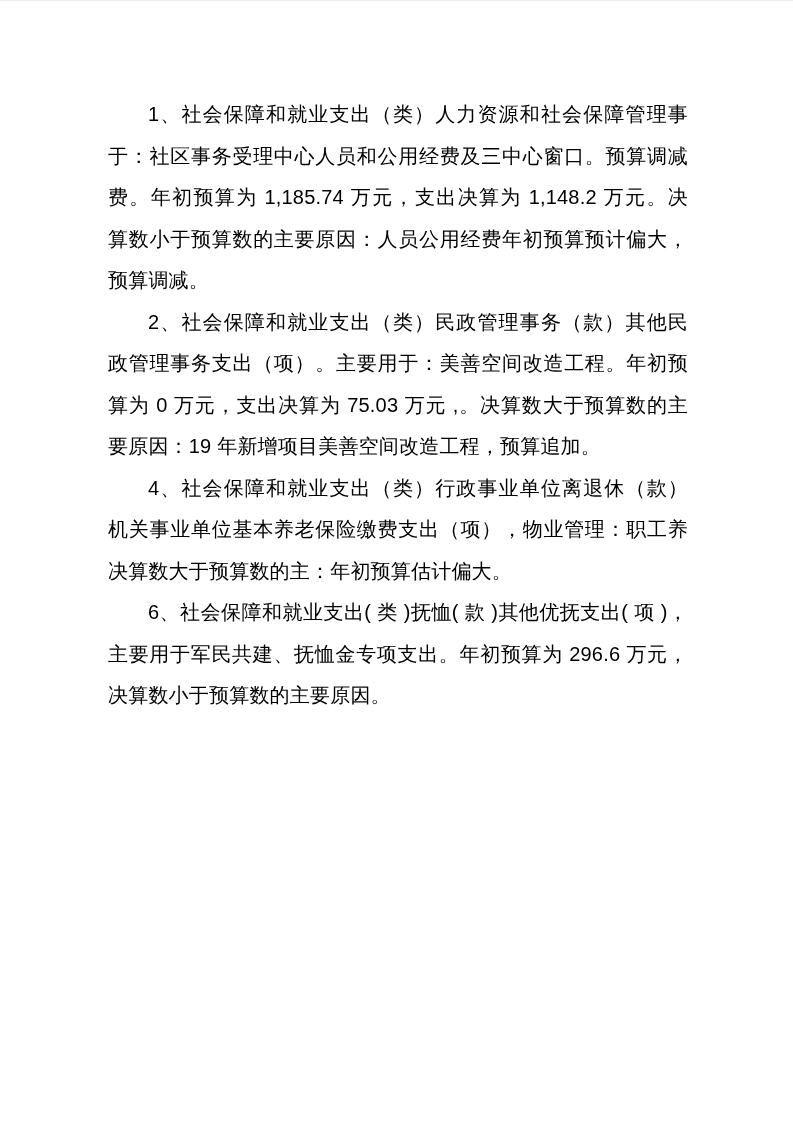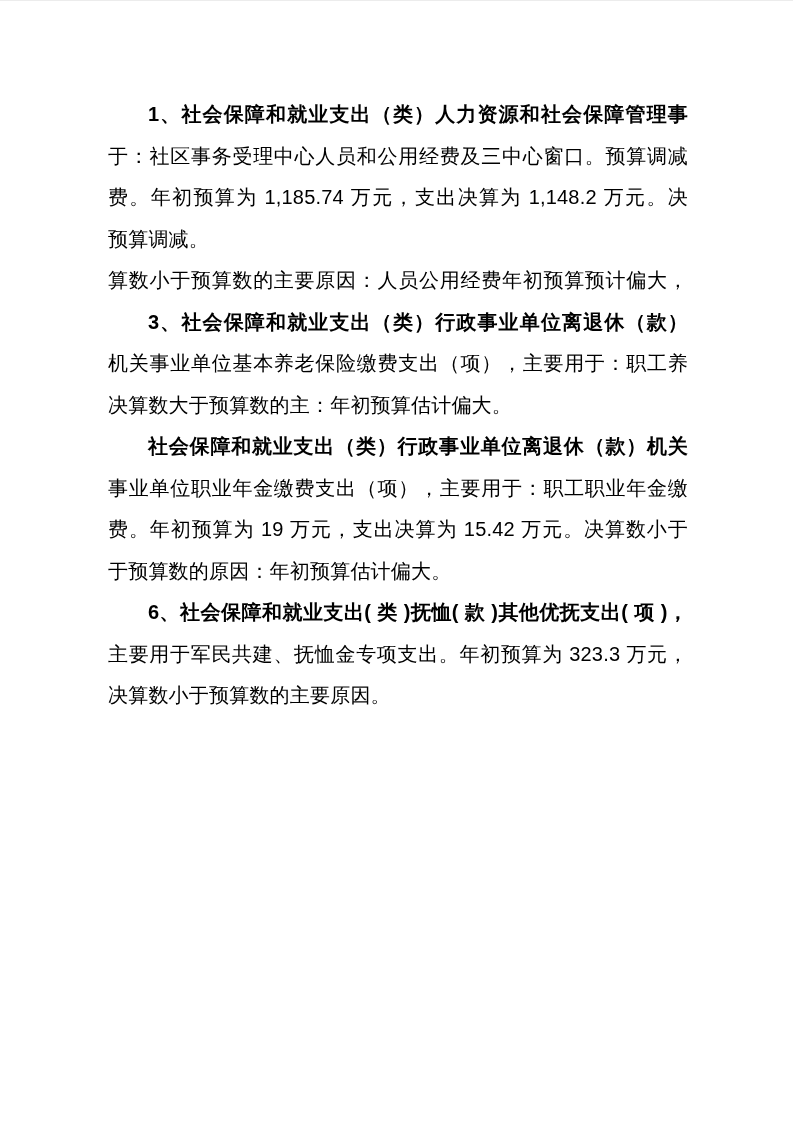--- a/index.html
+++ b/index.html
@@ -35,49 +35,48 @@
     
     text-align-last: justify;
     letter-spacing: 0.2px;
   }
   .line.last {
     text-align-last: left;
     white-space: normal;
   }
   .line.first {
     text-indent: 2em;
-    font-weight: bold;
   }
 </style>
 </head>
 <body>
 
 <div class="page">
 
   <div class="paragraph">
     <div class="line first">1、社会保障和就业支出（类）人力资源和社会保障管理事</div>
     <div class="line">于：社区事务受理中心人员和公用经费及三中心窗口。预算调减</div>
     <div class="line">费。年初预算为 1,185.74 万元，支出决算为 1,148.2 万元。决</div>
+    <div class="line">算数小于预算数的主要原因：人员公用经费年初预算预计偏大，</div>
     <div class="line last">预算调减。</div>
-    <div class="line">算数小于预算数的主要原因：人员公用经费年初预算预计偏大，</div>
+  </div>
+
+  <div class="paragraph">
+    <div class="line first">2、社会保障和就业支出（类）民政管理事务（款）其他民</div>
+    <div class="line">政管理事务支出（项）。主要用于：美善空间改造工程。年初预</div>
+    <div class="line">算为 0 万元，支出决算为 75.03 万元 ,。决算数大于预算数的主</div>
+    <div class="line last">要原因：19 年新增项目美善空间改造工程，预算追加。</div>
+  </div>
+
+  <div class="paragraph">
+    <div class="line first">4、社会保障和就业支出（类）行政事业单位离退休（款）</div>
+    <div class="line">机关事业单位基本养老保险缴费支出（项），物业管理：职工养</div>
+    <div class="line last">决算数大于预算数的主：年初预算估计偏大。</div>
   </div>
 
 
   <div class="paragraph">
-    <div class="line first">3、社会保障和就业支出（类）行政事业单位离退休（款）</div>
-    <div class="line">机关事业单位基本养老保险缴费支出（项），主要用于：职工养</div>
-    <div class="line last">决算数大于预算数的主：年初预算估计偏大。</div>
-  </div>
-
-  <div class="paragraph">
-    <div class="line first">社会保障和就业支出（类）行政事业单位离退休（款）机关</div>
-    <div class="line">事业单位职业年金缴费支出（项），主要用于：职工职业年金缴</div>
-    <div class="line">费。年初预算为 19 万元，支出决算为 15.42 万元。决算数小于</div>
-    <div class="line last">于预算数的原因：年初预算估计偏大。</div>
-  </div>
-
-  <div class="paragraph">
     <div class="line first">6、社会保障和就业支出( 类 )抚恤( 款 )其他优抚支出( 项 )，</div>
-    <div class="line">主要用于军民共建、抚恤金专项支出。年初预算为 323.3 万元，</div>
+    <div class="line">主要用于军民共建、抚恤金专项支出。年初预算为 296.6 万元，</div>
     <div class="line last">决算数小于预算数的主要原因。</div>
   </div>
 
 </div>
 
 </body></html>

